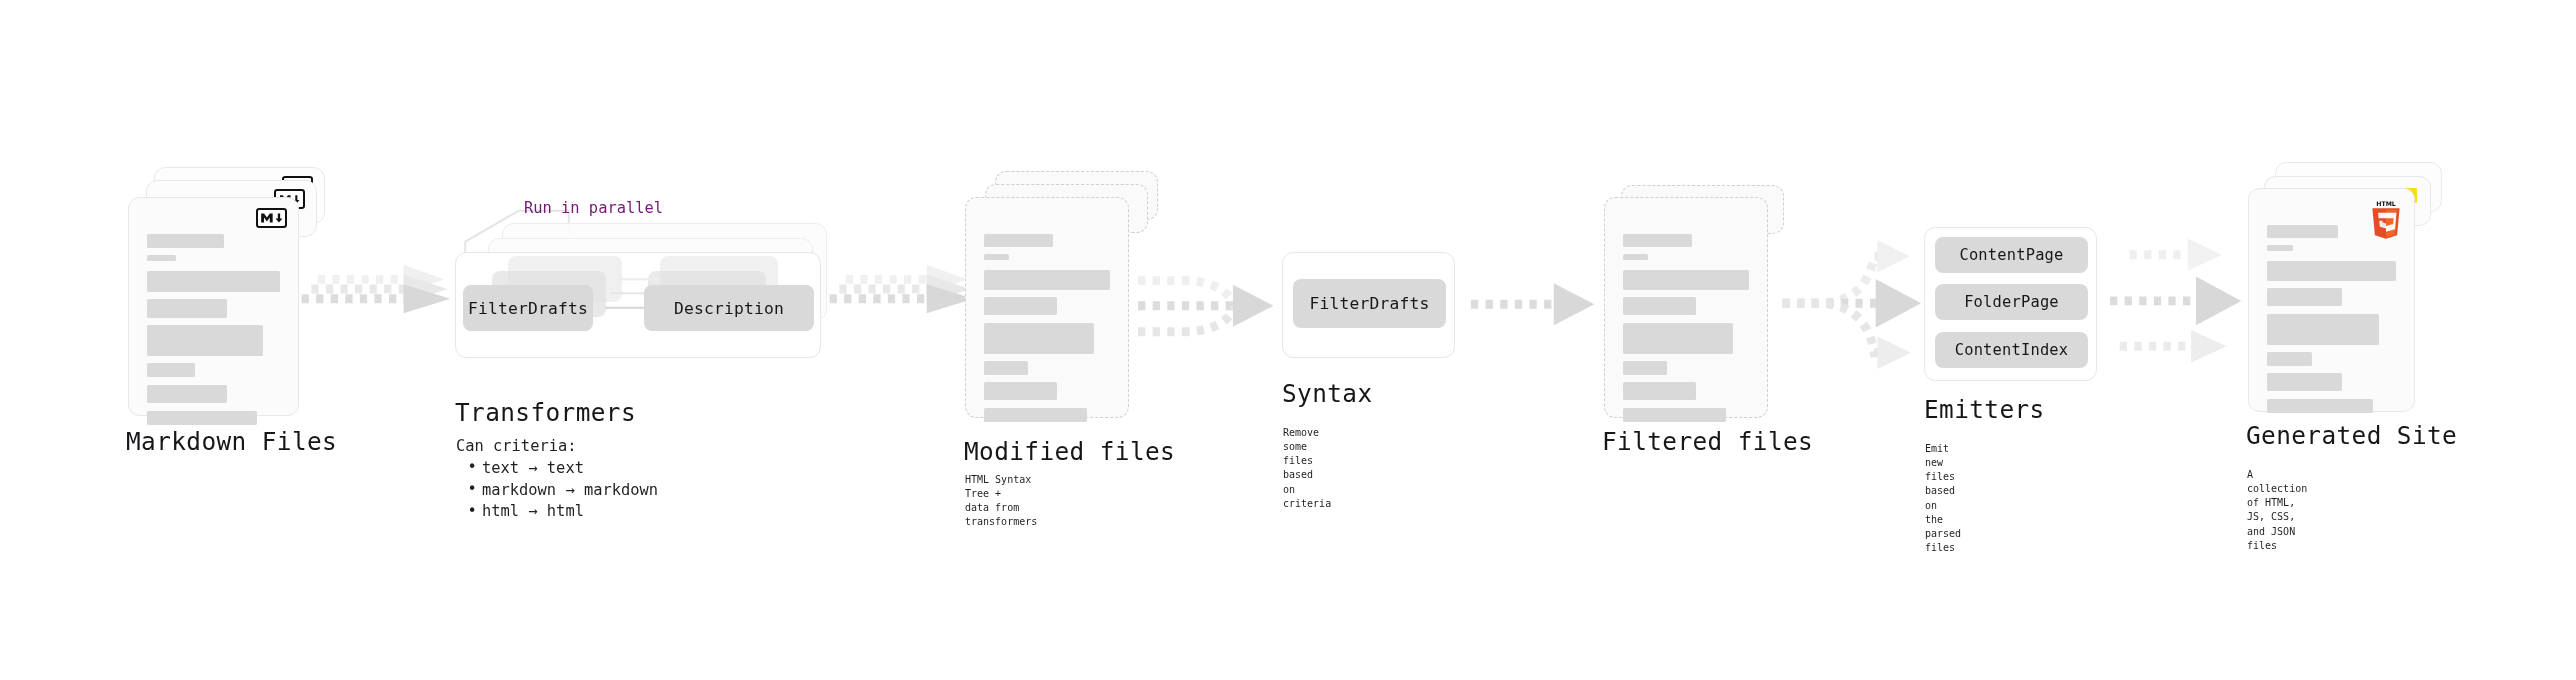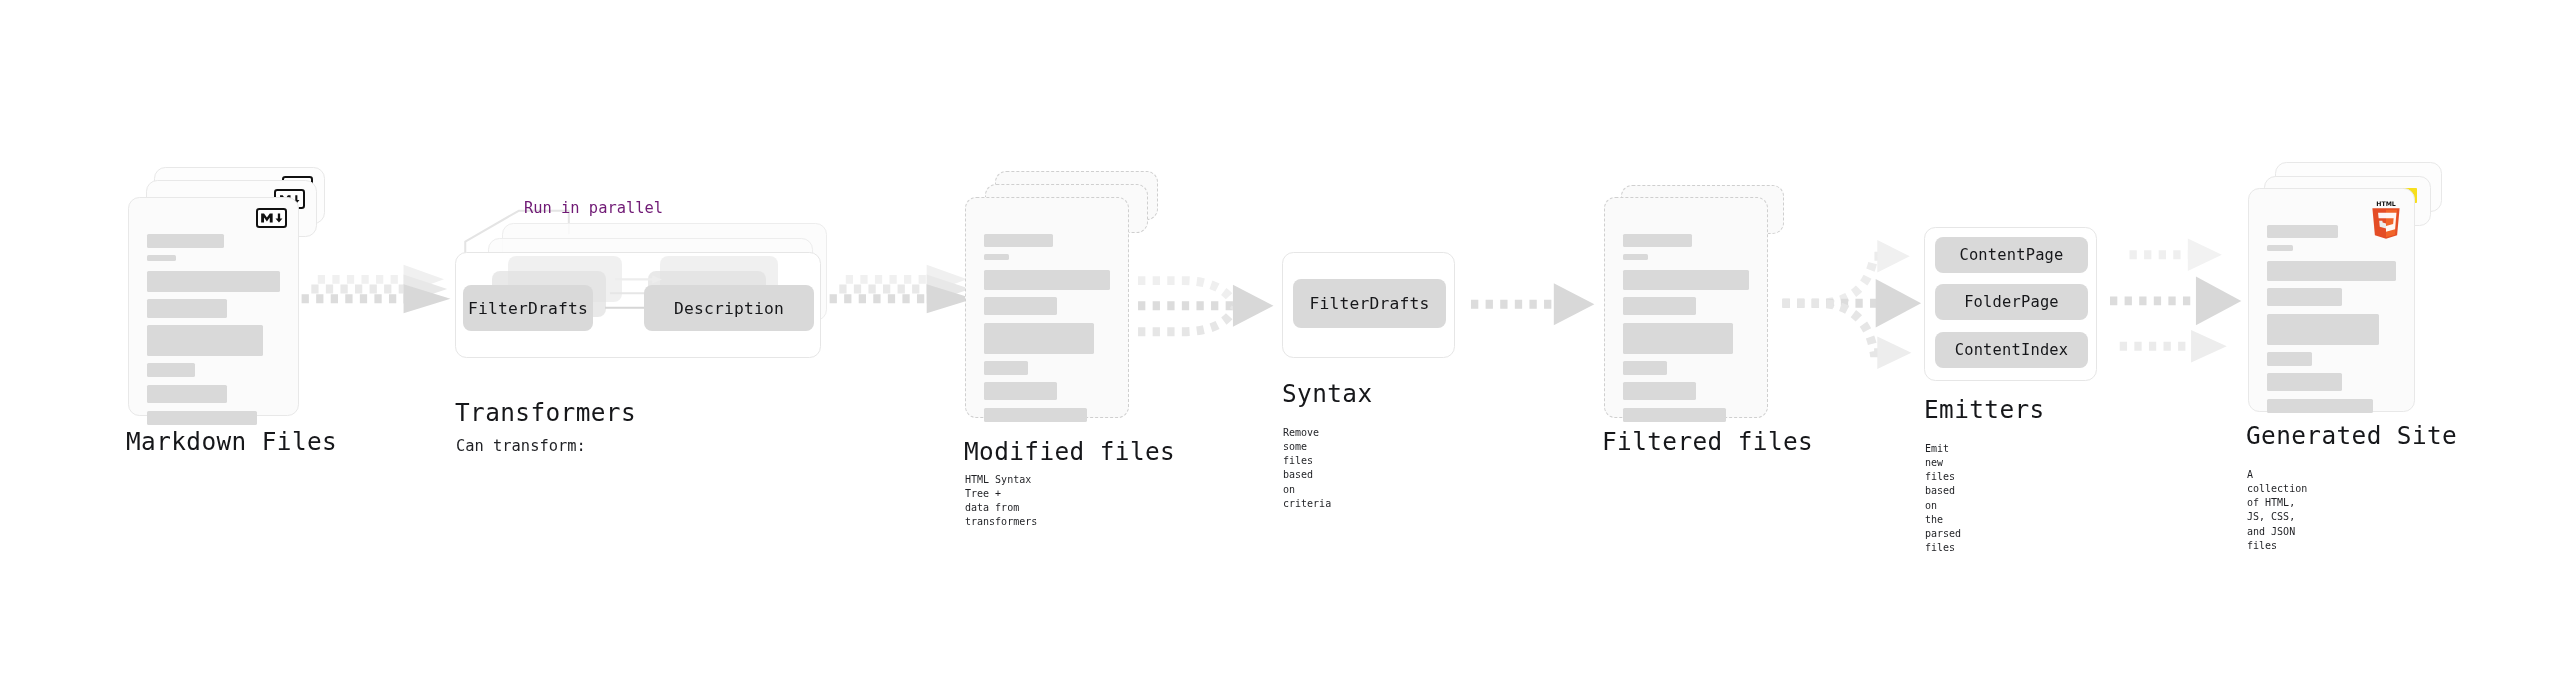--- a/index.html
+++ b/index.html
@@ -237,21 +237,26 @@
     <div class="chip" style="left:463px;top:285px;width:130px;height:46px;">
       <span>FilterDrafts</span>
     </div>
     <div class="chip" style="left:644px;top:285px;width:170px;height:46px;">
       <span>Description</span>
     </div>
 
     <div class="stage-title" style="position:absolute;left:455px;top:388px;margin-top:12px;">Transformers</div>
 
     <div class="transform-list" style="position:absolute;left:456px;top:426px;">
-      <div class="tl-head">Can transform:</div>
+      <div class="tl-head">Can criteria:</div>
+      <ul>
+        <li>text → text</li>
+        <li>markdown → markdown</li>
+        <li>html → html</li>
+      </ul>
     </div>
   </div>
 
   <svg class="ov" style="left:829px;top:268px;width:163px;height:89px;" viewBox="0 0 200 110" width="163" height="89">
     <g stroke-dasharray="9 9" stroke-width="11" fill="none">
       <line x1="20" y1="14" x2="126" y2="14" stroke="#f0f0f0"></line>
       <line x1="12" y1="26" x2="126" y2="26" stroke="#e8e8e8"></line>
       <line x1="0" y1="38" x2="126" y2="38" stroke="#dcdcdc"></line>
     </g>
     <polygon points="120,-4 170,14 120,32" fill="#f0f0f0"></polygon>

